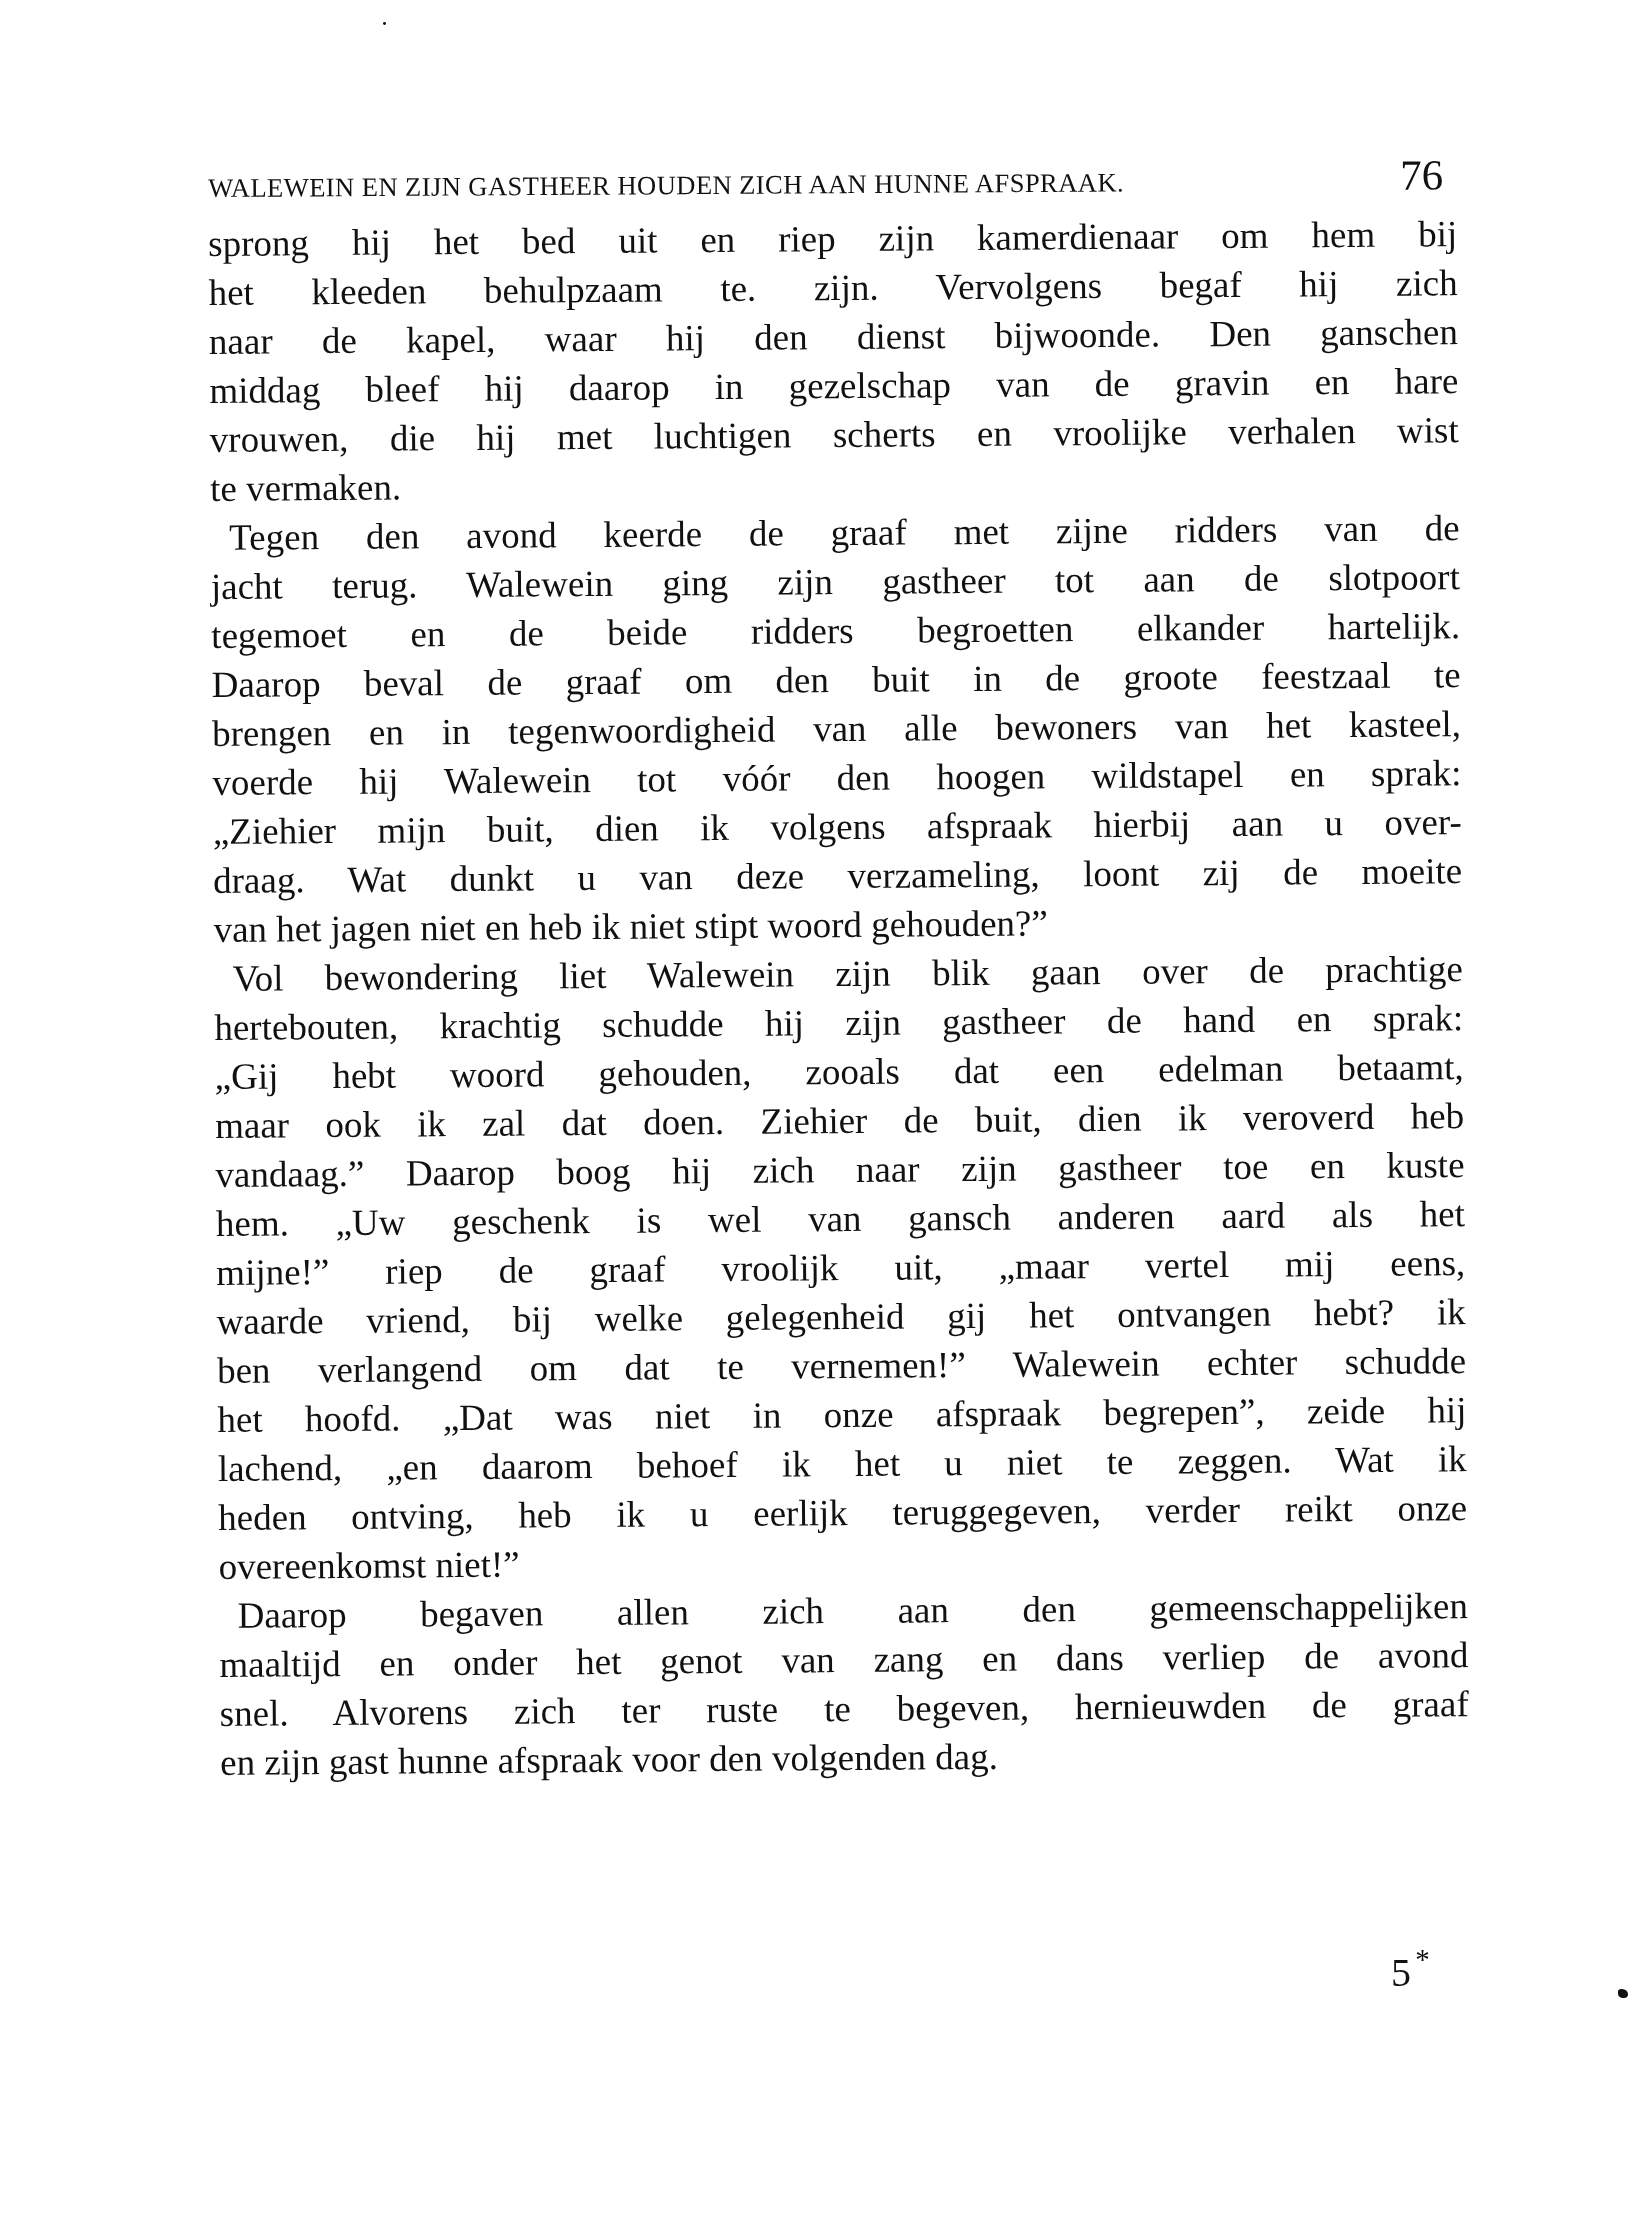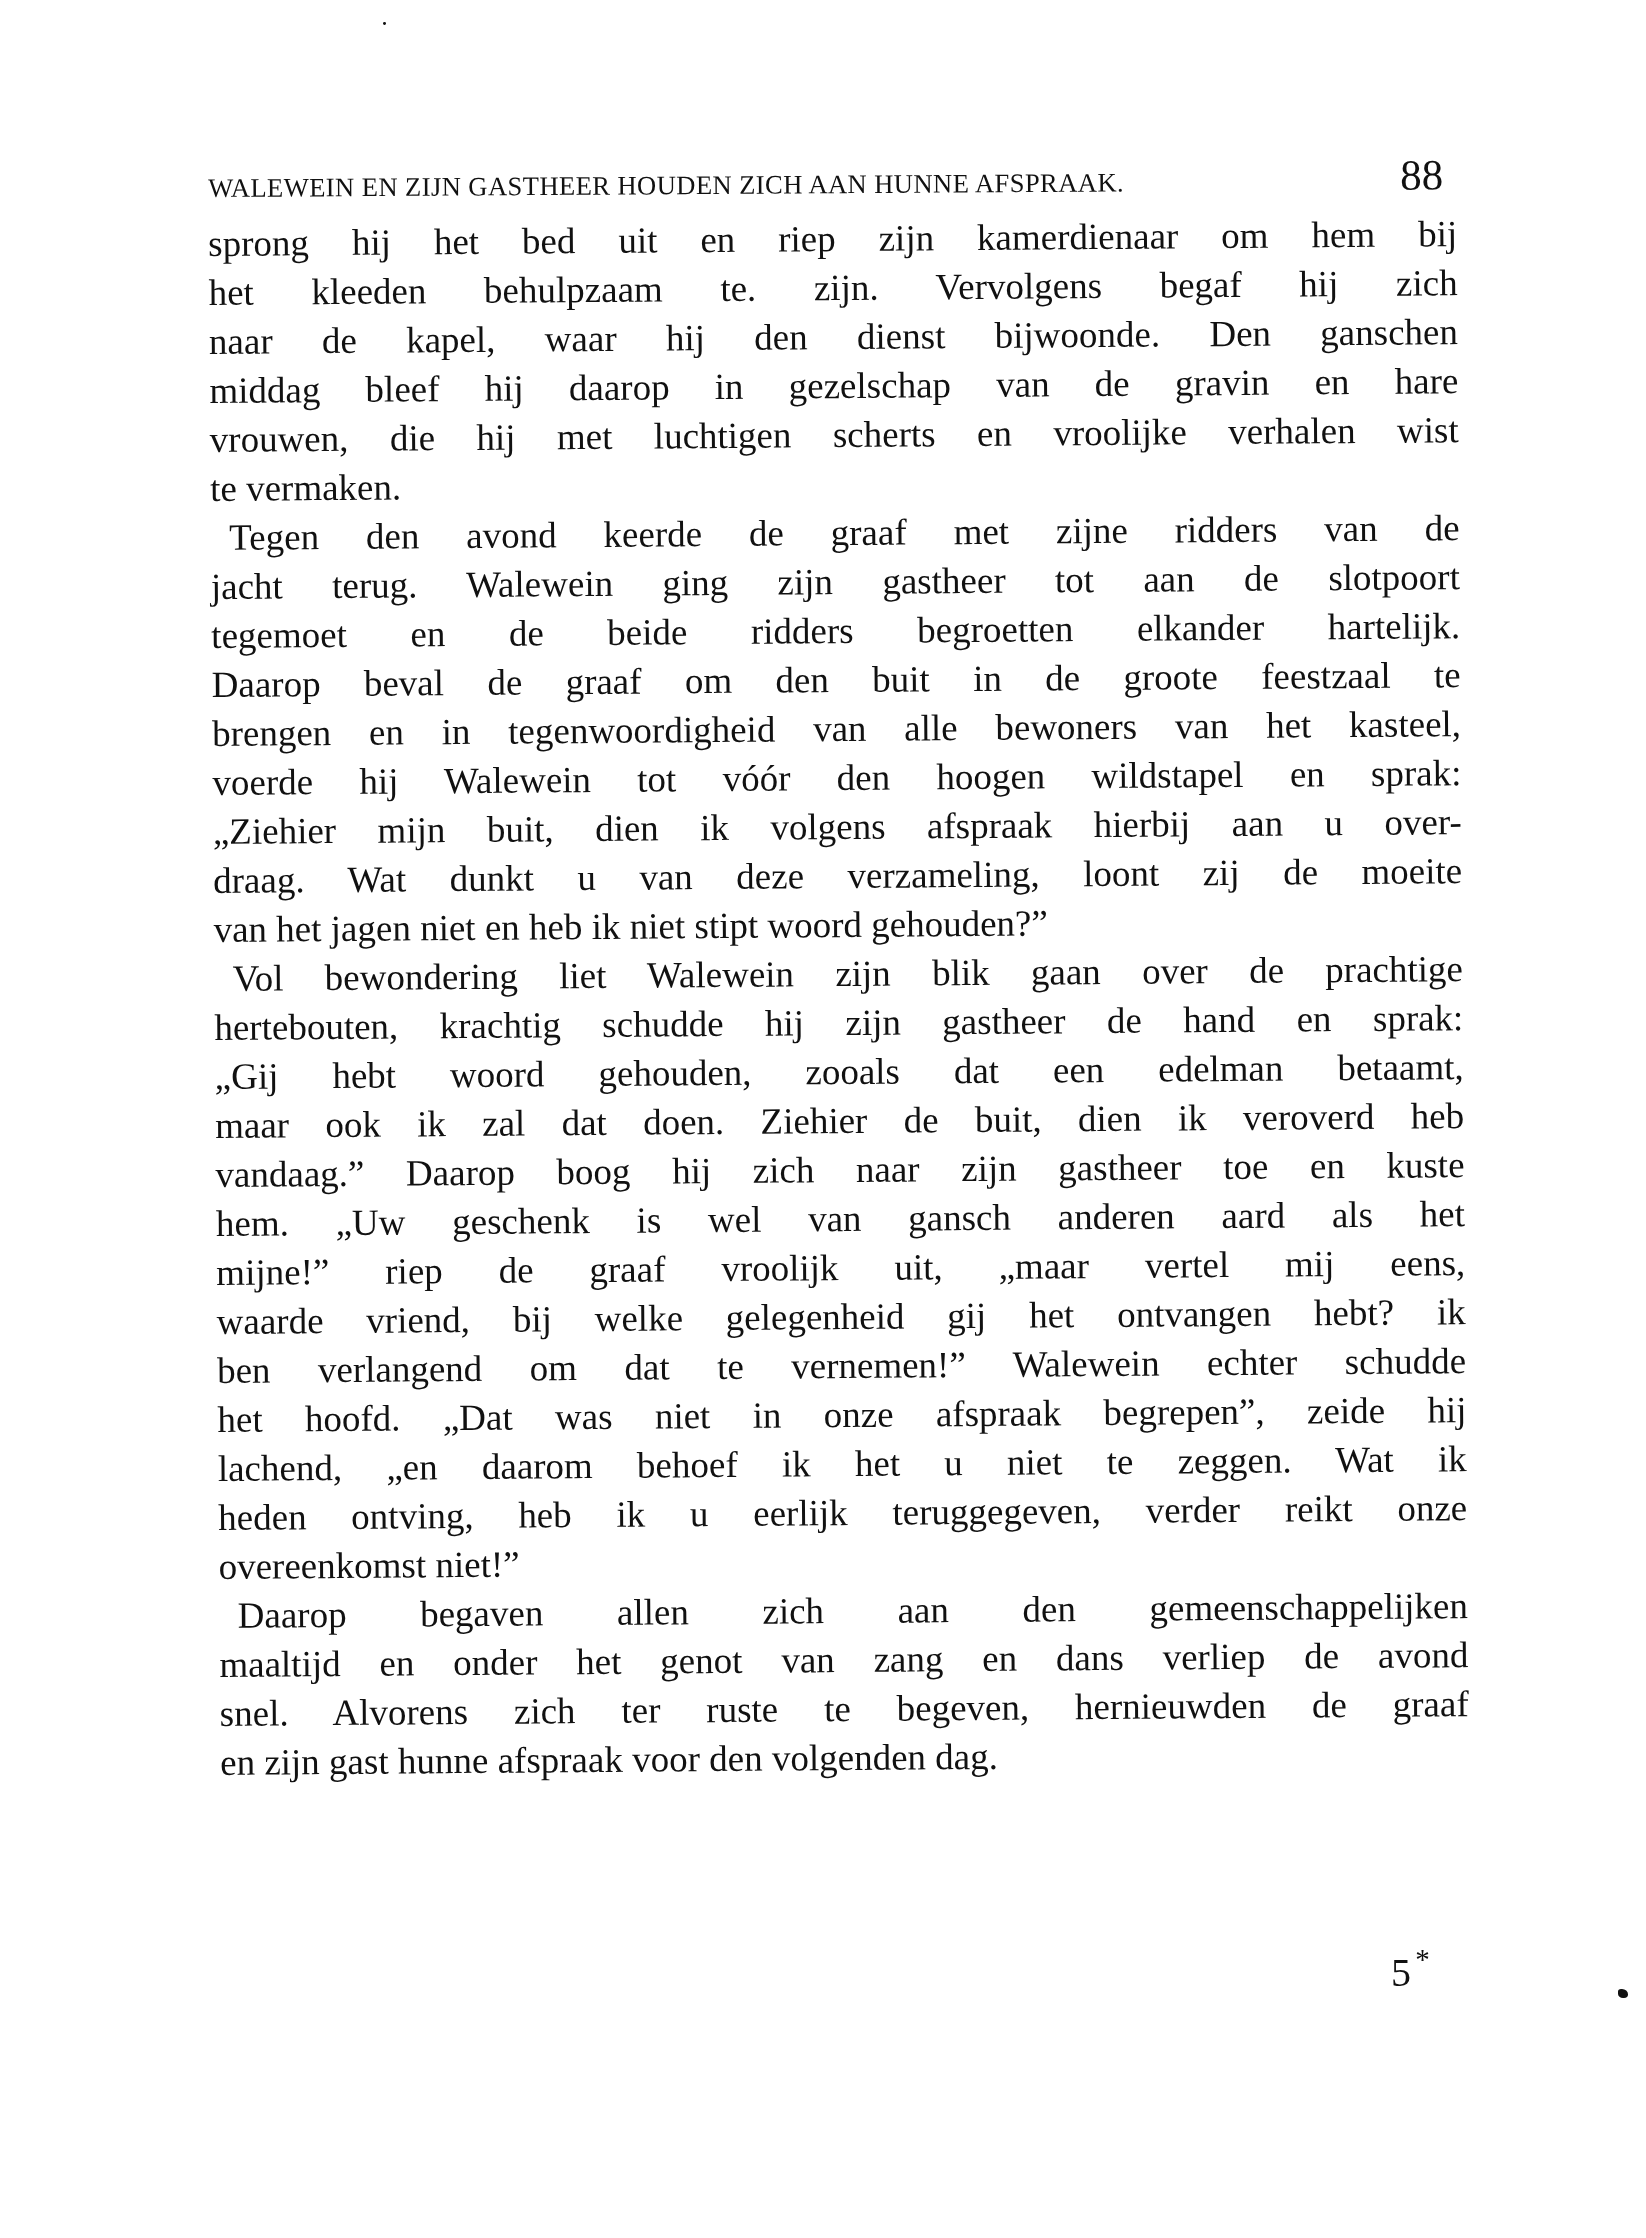--- a/index.html
+++ b/index.html
@@ -36,21 +36,21 @@
   .speck { position: absolute; background: #111; border-radius: 50%; }
 </style>
 </head>
 <body>
 
 <div class="page">
   <div class="speck" style="left:383px;top:18px;width:2.9px;height:2.9px;"></div>
 
   <div class="running-head">
     <span class="running-title">WALEWEIN EN ZIJN GASTHEER HOUDEN ZICH AAN HUNNE AFSPRAAK.</span>
-    <span class="page-number">88</span>
+    <span class="page-number">76</span>
   </div>
 
   <div class="text-block" id="text-block">
       <div>
         <span class="line">sprong hij het bed uit en riep zijn kamerdienaar om hem bij</span>
         <span class="line">het kleeden behulpzaam te. zijn. Vervolgens begaf hij zich</span>
         <span class="line">naar de kapel, waar hij den dienst bijwoonde. Den ganschen</span>
         <span class="line">middag bleef hij daarop in gezelschap van de gravin en hare</span>
         <span class="line">vrouwen, die hij met luchtigen scherts en vroolijke verhalen wist</span>
         <span class="line last">te vermaken.</span>

